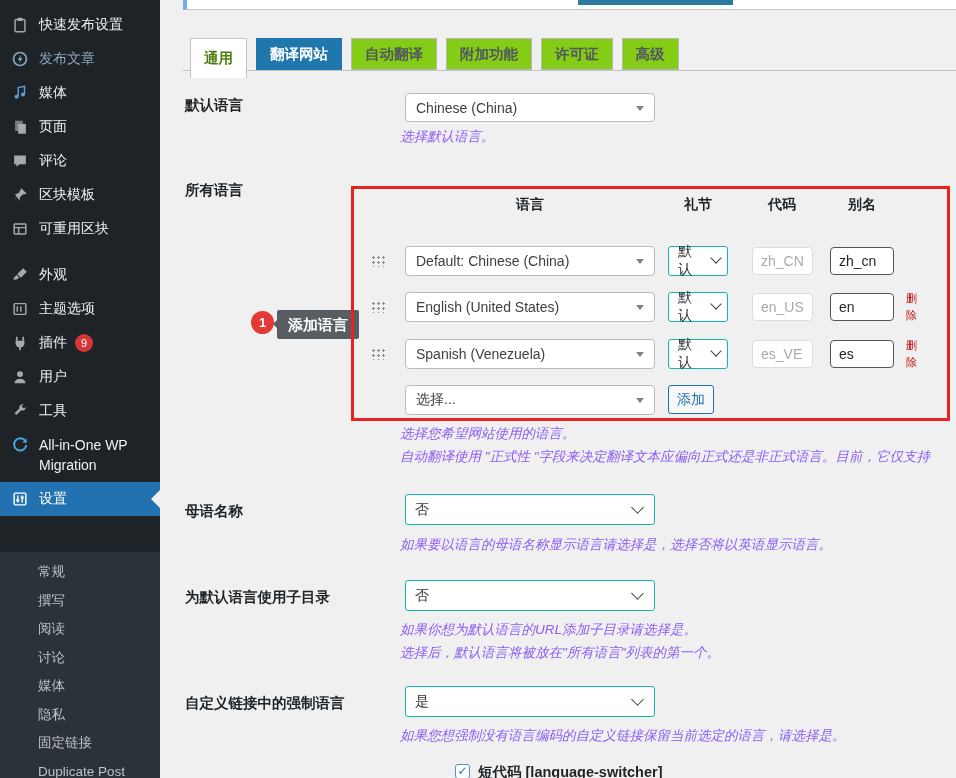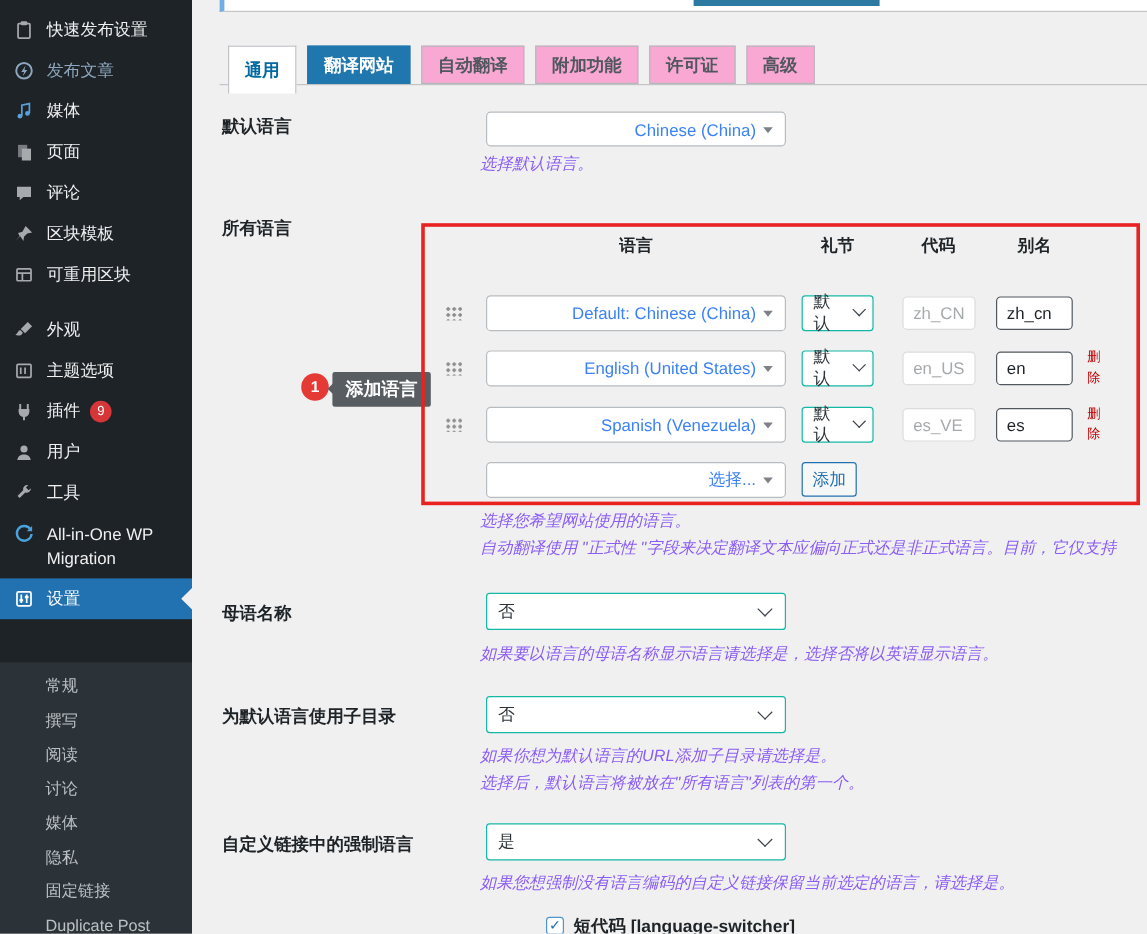--- a/index.html
+++ b/index.html
@@ -28,30 +28,30 @@
   .smi.hl { color:#fff; font-weight:bold; outline:2px solid #e8262b; outline-offset:-2px; }
 
   
   .content { position:absolute; left:160px; top:0; width:796px; height:778px; }
   .notice { position:absolute; left:23px; right:0; top:0; height:10px; background:#fff;
             border-left:4px solid #72aee6; border-bottom:1px solid #c3c4c7; }
   .teal-frag { position:absolute; left:418px; top:0; width:155px; height:5px; background:#2c7aa1; }
 
   .tabs { position:absolute; left:30px; top:38px; display:flex; gap:9px; z-index:3; }
   .tab { height:32px; padding:0 13px; display:flex; align-items:center; font-size:14.5px; font-weight:bold;
-         color:#50575e; background:#f9a8d4; border:1px solid #b5b8bb; cursor:pointer; }
-  .tab.active { height:40px; background:#fff; border-color:#c3c4c7; border-bottom:none; color:#0369a1; }
+         color:#50575e; background:#84cc16; border:1px solid #b5b8bb; cursor:pointer; }
+  .tab.active { height:40px; background:#fff; border-color:#c3c4c7; border-bottom:none; color:#4d7c0f; }
   .tab.blue { background:#2077ae; border-color:#2077ae; color:#fff; }
   .tabline { position:absolute; left:23px; right:0; top:70px; border-top:1px solid #c3c4c7; z-index:1; }
 
   .lbl { position:absolute; left:25px; font-size:14.5px; font-weight:bold; color:#1d2327; }
   .help { position:absolute; left:240px; font-size:13.5px; color:#8b5cf6; white-space:nowrap;font-style:italic; }
 
   .s2 { position:absolute; background:#fff; border:1px solid #b7bcc0; border-radius:4px;
-        display:flex; align-items:center; padding:0 24px 0 10px; font-size:14px; color:#3b82f6; cursor:pointer;justify-content:flex-end; }
+        display:flex; align-items:center; padding:0 24px 0 10px; font-size:14px; color:#404040; cursor:pointer; }
   .s2 .arr { position:absolute; right:10px; top:50%; margin-top:-2px; width:0; height:0;
         border-left:4px solid transparent; border-right:4px solid transparent; border-top:5px solid #7c8288; }
   .wpsel { position:absolute; background:#fff; border:1px solid #14b8a6; border-radius:3px;
         display:flex; align-items:center; padding:0 26px 0 9px; font-size:14px; color:#2c3338; cursor:pointer; }
   .chv { position:absolute; right:12px; top:50%; margin-top:-7px; width:9px; height:9px;
         border-right:1.8px solid #3c434a; border-bottom:1.8px solid #3c434a; transform:rotate(45deg); }
   .inp { position:absolute; border-radius:4px; font-size:14px; padding:0 8px; height:28px;
         font-family:"Liberation Sans","DejaVu Sans",sans-serif; }
   .inp.dis { border:1px solid #dcdcde; color:#a7aaad; background:#fff; }
   .inp.ed  { border:1px solid #50575e; color:#1d2327; background:#fff; }

